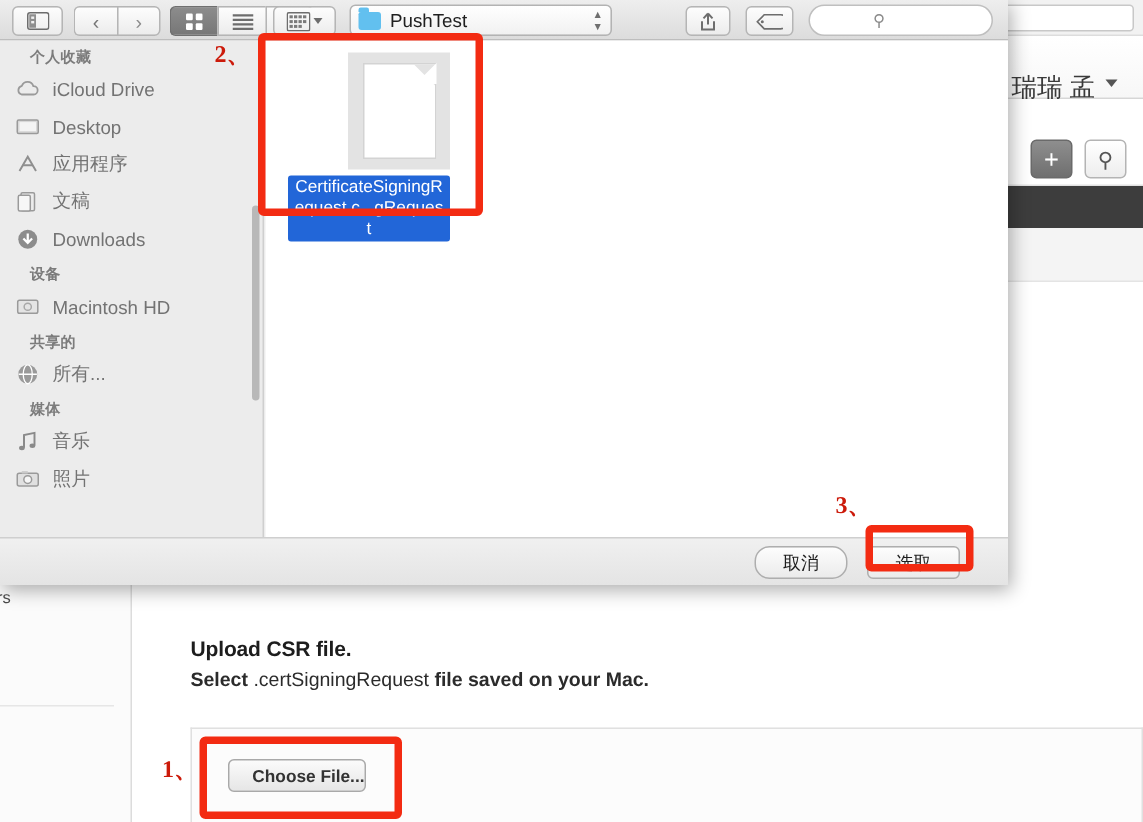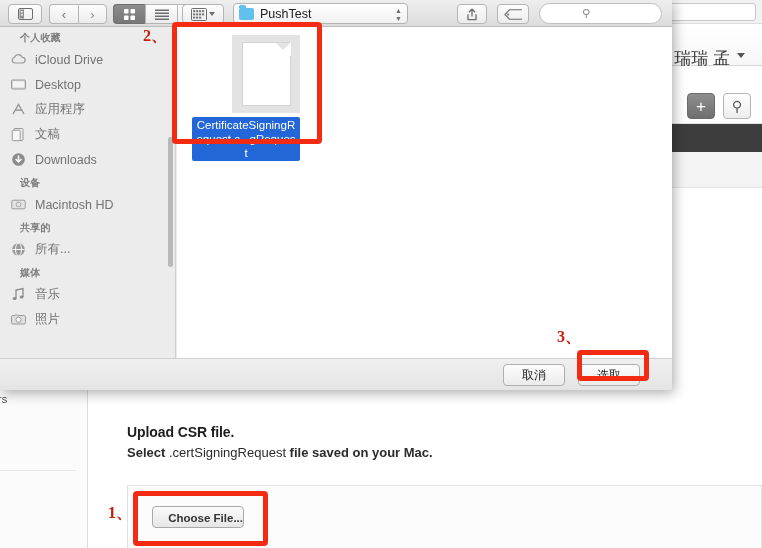--- a/index.html
+++ b/index.html
@@ -237,21 +237,21 @@
   .finder-footer {
     position: absolute; left: 0; top: 358px; width: 672px; height: 32px;
     background: linear-gradient(#f0f0f0,#e4e4e4); border-top: 1px solid #cfcfcf;
   }
   .ft-btn {
     position: absolute; top: 5px; height: 22px; width: 62px;
     background: linear-gradient(#fdfdfd,#ebebeb);
     border: 1px solid #aeaeae; border-radius: 4px;
     font-size: 12px; color: #1d1d1d; text-align: center; line-height: 20px;
   }
-  .btn-cancel { left: 503px; }
+  .btn-cancel { left: 503px; border-radius: 10px; }
   .btn-choose { left: 578px; }
 
   
   .annot-box {
     position: absolute; border: 5px solid #f32b12; border-radius: 4px;
     pointer-events: none;
   }
   .ab-file   { left: 172px; top: 22px;  width: 150px; height: 122px; }
   .ab-choose { left: 577px; top: 350px; width: 72px;  height: 31px;  }
   .ab-cfile  { left: 133px; top: 491px; width: 135px; height: 55px;  }

